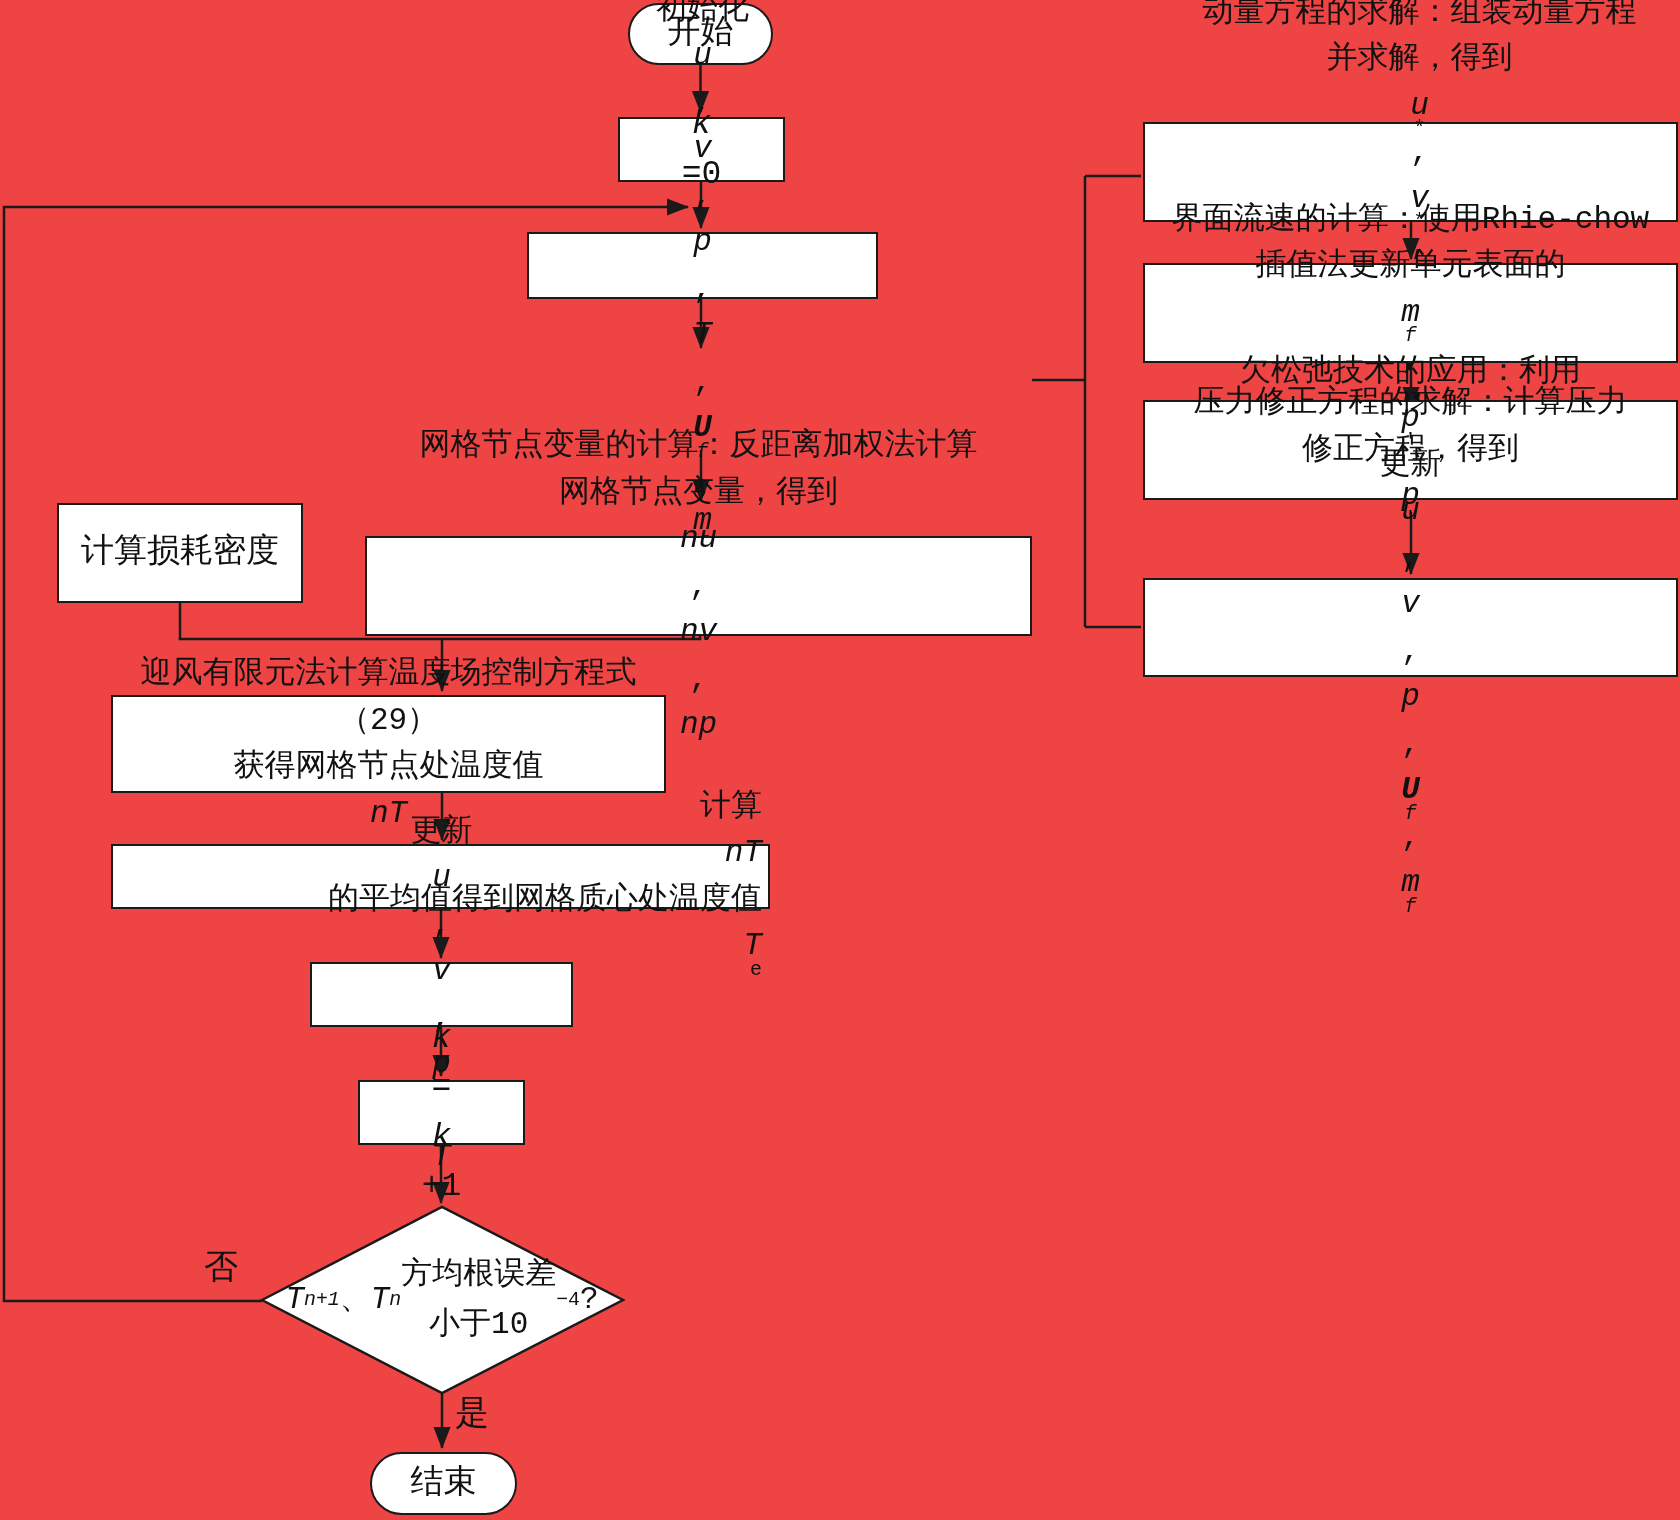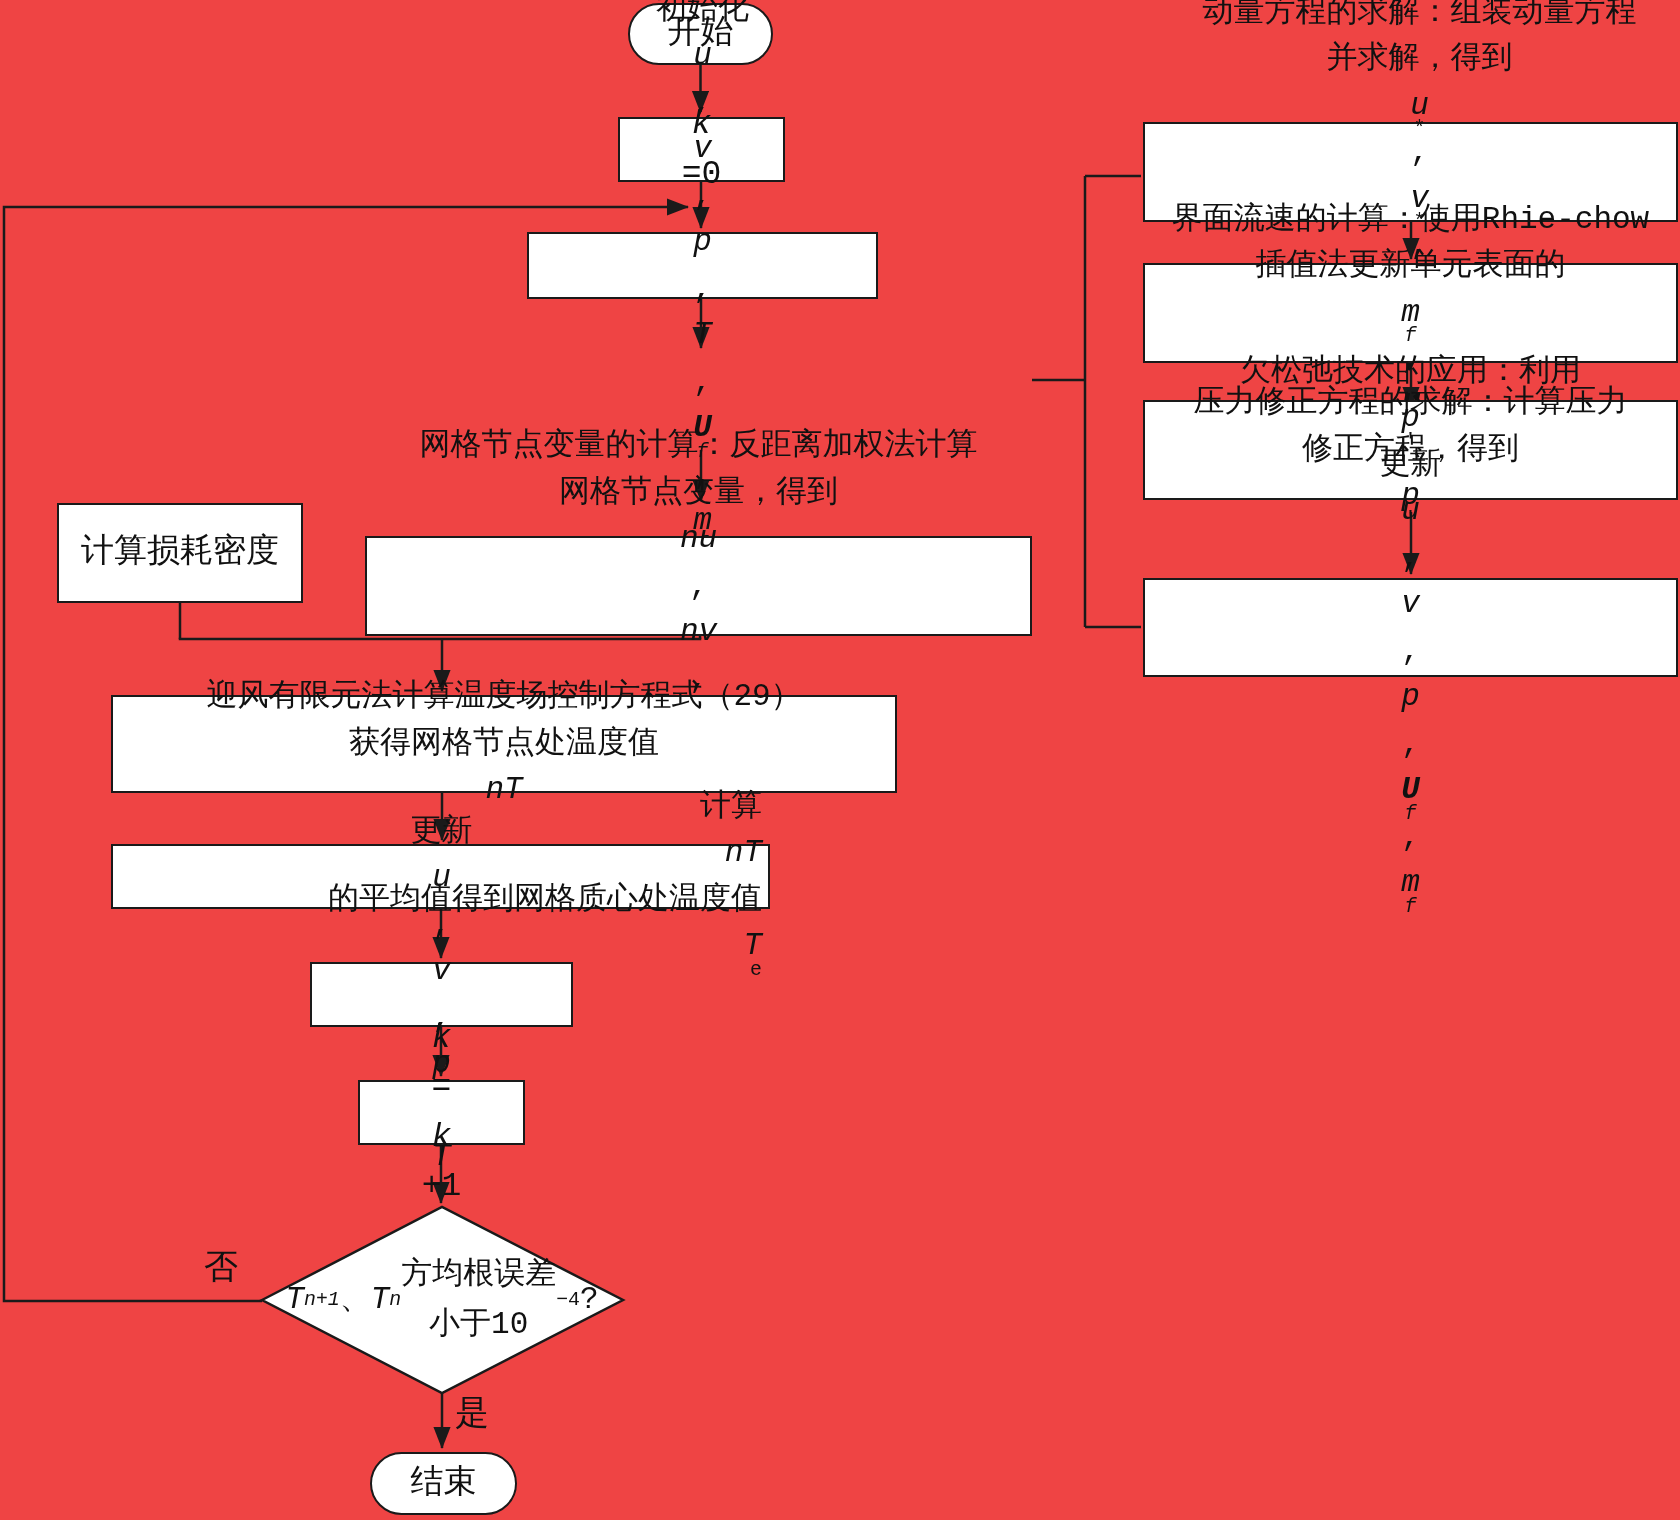--- a/index.html
+++ b/index.html
@@ -84,21 +84,21 @@
 
   <div class="node" style="left:618px;top:117px;width:167px;height:65px;font-size:33px;"><span class="i">k</span>=0</div>
 
   <div class="node" style="left:527px;top:232px;width:351px;height:67px;">初始化<span class="i">u</span>,<span class="i">v</span>, <span class="i">p</span>,<span class="i">T</span>,<span class="b">U</span><span class="subi">f</span>,<span class="i">m</span><span class="subi">f</span></div>
 
 
   <div class="node" style="left:365px;top:505px;width:667px;height:100px;margin-top:31px;">网格节点变量的计算：反距离加权法计算<br>网格节点变量，得到<span class="i">nu</span>, <span class="i">nv</span>, <span class="i">np</span></div>
 
   <div class="node" style="left:57px;top:503px;width:246px;height:100px;font-size:33px;">计算损耗密度</div>
 
-  <div class="node" style="left:111px;top:695px;width:786px;height:98px;">迎风有限元法计算温度场控制方程式（29）<br>获得网格节点处温度值<span class="i">nT</span></div>
+  <div class="node" style="left:111px;top:695px;width:555px;height:98px;">迎风有限元法计算温度场控制方程式（29）<br>获得网格节点处温度值<span class="i">nT</span></div>
 
   <div class="node" style="left:111px;top:844px;width:659px;height:65px;align-items:flex-end;">计算<span class="i">nT</span>的平均值得到网格质心处温度值<span class="i">T</span><span class="sub">e</span></div>
 
   <div class="node" style="left:310px;top:962px;width:263px;height:65px;">更新<span class="i">u</span>,<span class="i">v</span>, <span class="i">p</span>,<span class="i">T</span></div>
 
   <div class="node" style="left:358px;top:1080px;width:167px;height:65px;font-size:33px;"><span class="i">k</span>=<span class="i">k</span>+1</div>
 
   <div class="diamond-text" style="left:282px;top:1218px;width:320px;height:164px;"><span class="i">T</span><span class="supi">n+1</span>、<br><span class="i">T</span><span class="supi">n</span>方均根误差<br>小于10<span class="sup">−4</span>?</div>
 
   <div class="edge-label" style="left:204px;top:1252px;">否</div>

